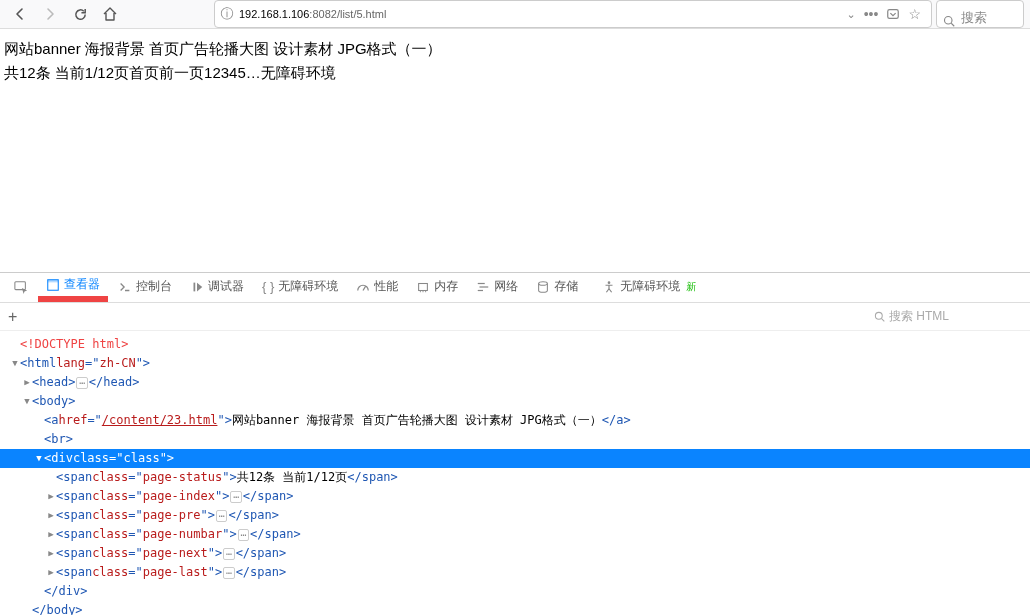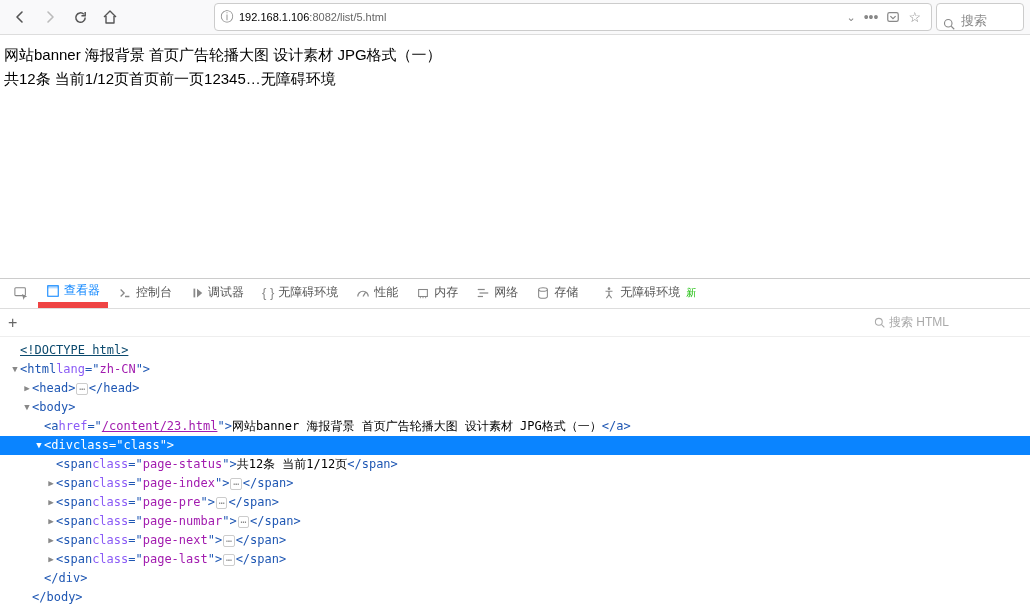--- a/index.html
+++ b/index.html
@@ -33,24 +33,24 @@
 .dt-search .sph { color: #aaa; font-size: 12px; }
 .dt-search .sicon { color: #aaa; margin-right: 4px; font-size: 12px; }
 .dom { padding: 4px 10px; font-family: Consolas, monospace; font-size: 12px; line-height: 19px; flex: 1; overflow: hidden; }
 .dom-row { display: flex; align-items: center; white-space: pre; }
 .twisty { width: 10px; display: inline-block; color: #888; font-size: 9px; text-align: center; }
 .indent0 { padding-left: 0; }
 .indent1 { padding-left: 12px; }
 .indent2 { padding-left: 24px; }
 .indent3 { padding-left: 36px; }
 .tag { color: #1f57b3; }
-.attn { color: #8b5cf6; }
-.attv { color: #a21caf; }
+.attn { color: #b91c1c; }
+.attv { color: #b91c1c; }
 .txt { color: #000; }
-.doctype { color: #0c4a6e; text-decoration: underline; }
+.doctype { color: #ef4444; }
 .ellips { display: inline-block; border: 1px solid #ccc; border-radius: 2px; padding: 0 2px; font-size: 9px; color: #888; line-height: 10px; margin: 0 1px; }
 .href { text-decoration: underline; }
 .hlrow { background: #0a84ff; margin-left: -10px; margin-right: -10px; padding-left: 10px; }
 .hlrow .tag, .hlrow .attn, .hlrow .attv, .hlrow .twisty { color: #fff; }
 svg { display: block; }
 </style>
 </head>
 <body>
 
 <div class="navbar">
@@ -210,20 +210,21 @@
       <span class="sph">搜索 HTML</span>
     </div>
   </div>
 
   <div class="dom">
     <div class="dom-row indent0"><span class="twisty"></span><span class="doctype">&lt;!DOCTYPE html&gt;</span></div>
     <div class="dom-row indent0"><span class="twisty">▼</span><span class="tag">&lt;<span>html</span></span> <span class="attn">lang</span><span class="tag">="</span><span class="attv">zh-CN</span><span class="tag">"&gt;</span></div>
     <div class="dom-row indent1"><span class="twisty">▶</span><span class="tag">&lt;<span>head</span>&gt;</span><span class="ellips">⋯</span><span class="tag">&lt;/<span>head</span>&gt;</span></div>
     <div class="dom-row indent1"><span class="twisty">▼</span><span class="tag">&lt;<span>body</span>&gt;</span></div>
     <div class="dom-row indent2"><span class="twisty"></span><span class="tag">&lt;<span>a</span></span> <span class="attn">href</span><span class="tag">="</span><span class="attv href">/content/23.html</span><span class="tag">"&gt;</span><span class="txt">网站banner 海报背景 首页广告轮播大图 设计素材 JPG格式（一）</span><span class="tag">&lt;/<span>a</span>&gt;</span></div>
+    <div class="dom-row indent2"><span class="twisty"></span><span class="tag">&lt;<span>br</span>&gt;</span></div>
     <div class="hlrow">
         <div class="dom-row indent2"><span class="twisty">▼</span><span class="tag">&lt;<span>div</span></span> <span class="attn">class</span><span class="tag">="</span><span class="attv">class</span><span class="tag">"&gt;</span></div>
       </div>
     <div class="dom-row indent3"><span class="twisty"></span><span class="tag">&lt;<span>span</span></span> <span class="attn">class</span><span class="tag">="</span><span class="attv">page-status</span><span class="tag">"&gt;</span><span class="txt">共12条 当前1/12页</span><span class="tag">&lt;/<span>span</span>&gt;</span></div>
     <div class="dom-row indent3"><span class="twisty">▶</span><span class="tag">&lt;<span>span</span></span> <span class="attn">class</span><span class="tag">="</span><span class="attv">page-index</span><span class="tag">"&gt;</span><span class="ellips">⋯</span><span class="tag">&lt;/<span>span</span>&gt;</span></div>
     <div class="dom-row indent3"><span class="twisty">▶</span><span class="tag">&lt;<span>span</span></span> <span class="attn">class</span><span class="tag">="</span><span class="attv">page-pre</span><span class="tag">"&gt;</span><span class="ellips">⋯</span><span class="tag">&lt;/<span>span</span>&gt;</span></div>
     <div class="dom-row indent3"><span class="twisty">▶</span><span class="tag">&lt;<span>span</span></span> <span class="attn">class</span><span class="tag">="</span><span class="attv">page-numbar</span><span class="tag">"&gt;</span><span class="ellips">⋯</span><span class="tag">&lt;/<span>span</span>&gt;</span></div>
     <div class="dom-row indent3"><span class="twisty">▶</span><span class="tag">&lt;<span>span</span></span> <span class="attn">class</span><span class="tag">="</span><span class="attv">page-next</span><span class="tag">"&gt;</span><span class="ellips">⋯</span><span class="tag">&lt;/<span>span</span>&gt;</span></div>
     <div class="dom-row indent3"><span class="twisty">▶</span><span class="tag">&lt;<span>span</span></span> <span class="attn">class</span><span class="tag">="</span><span class="attv">page-last</span><span class="tag">"&gt;</span><span class="ellips">⋯</span><span class="tag">&lt;/<span>span</span>&gt;</span></div>
     <div class="dom-row indent2"><span class="twisty"></span><span class="tag">&lt;/<span>div</span>&gt;</span></div>

